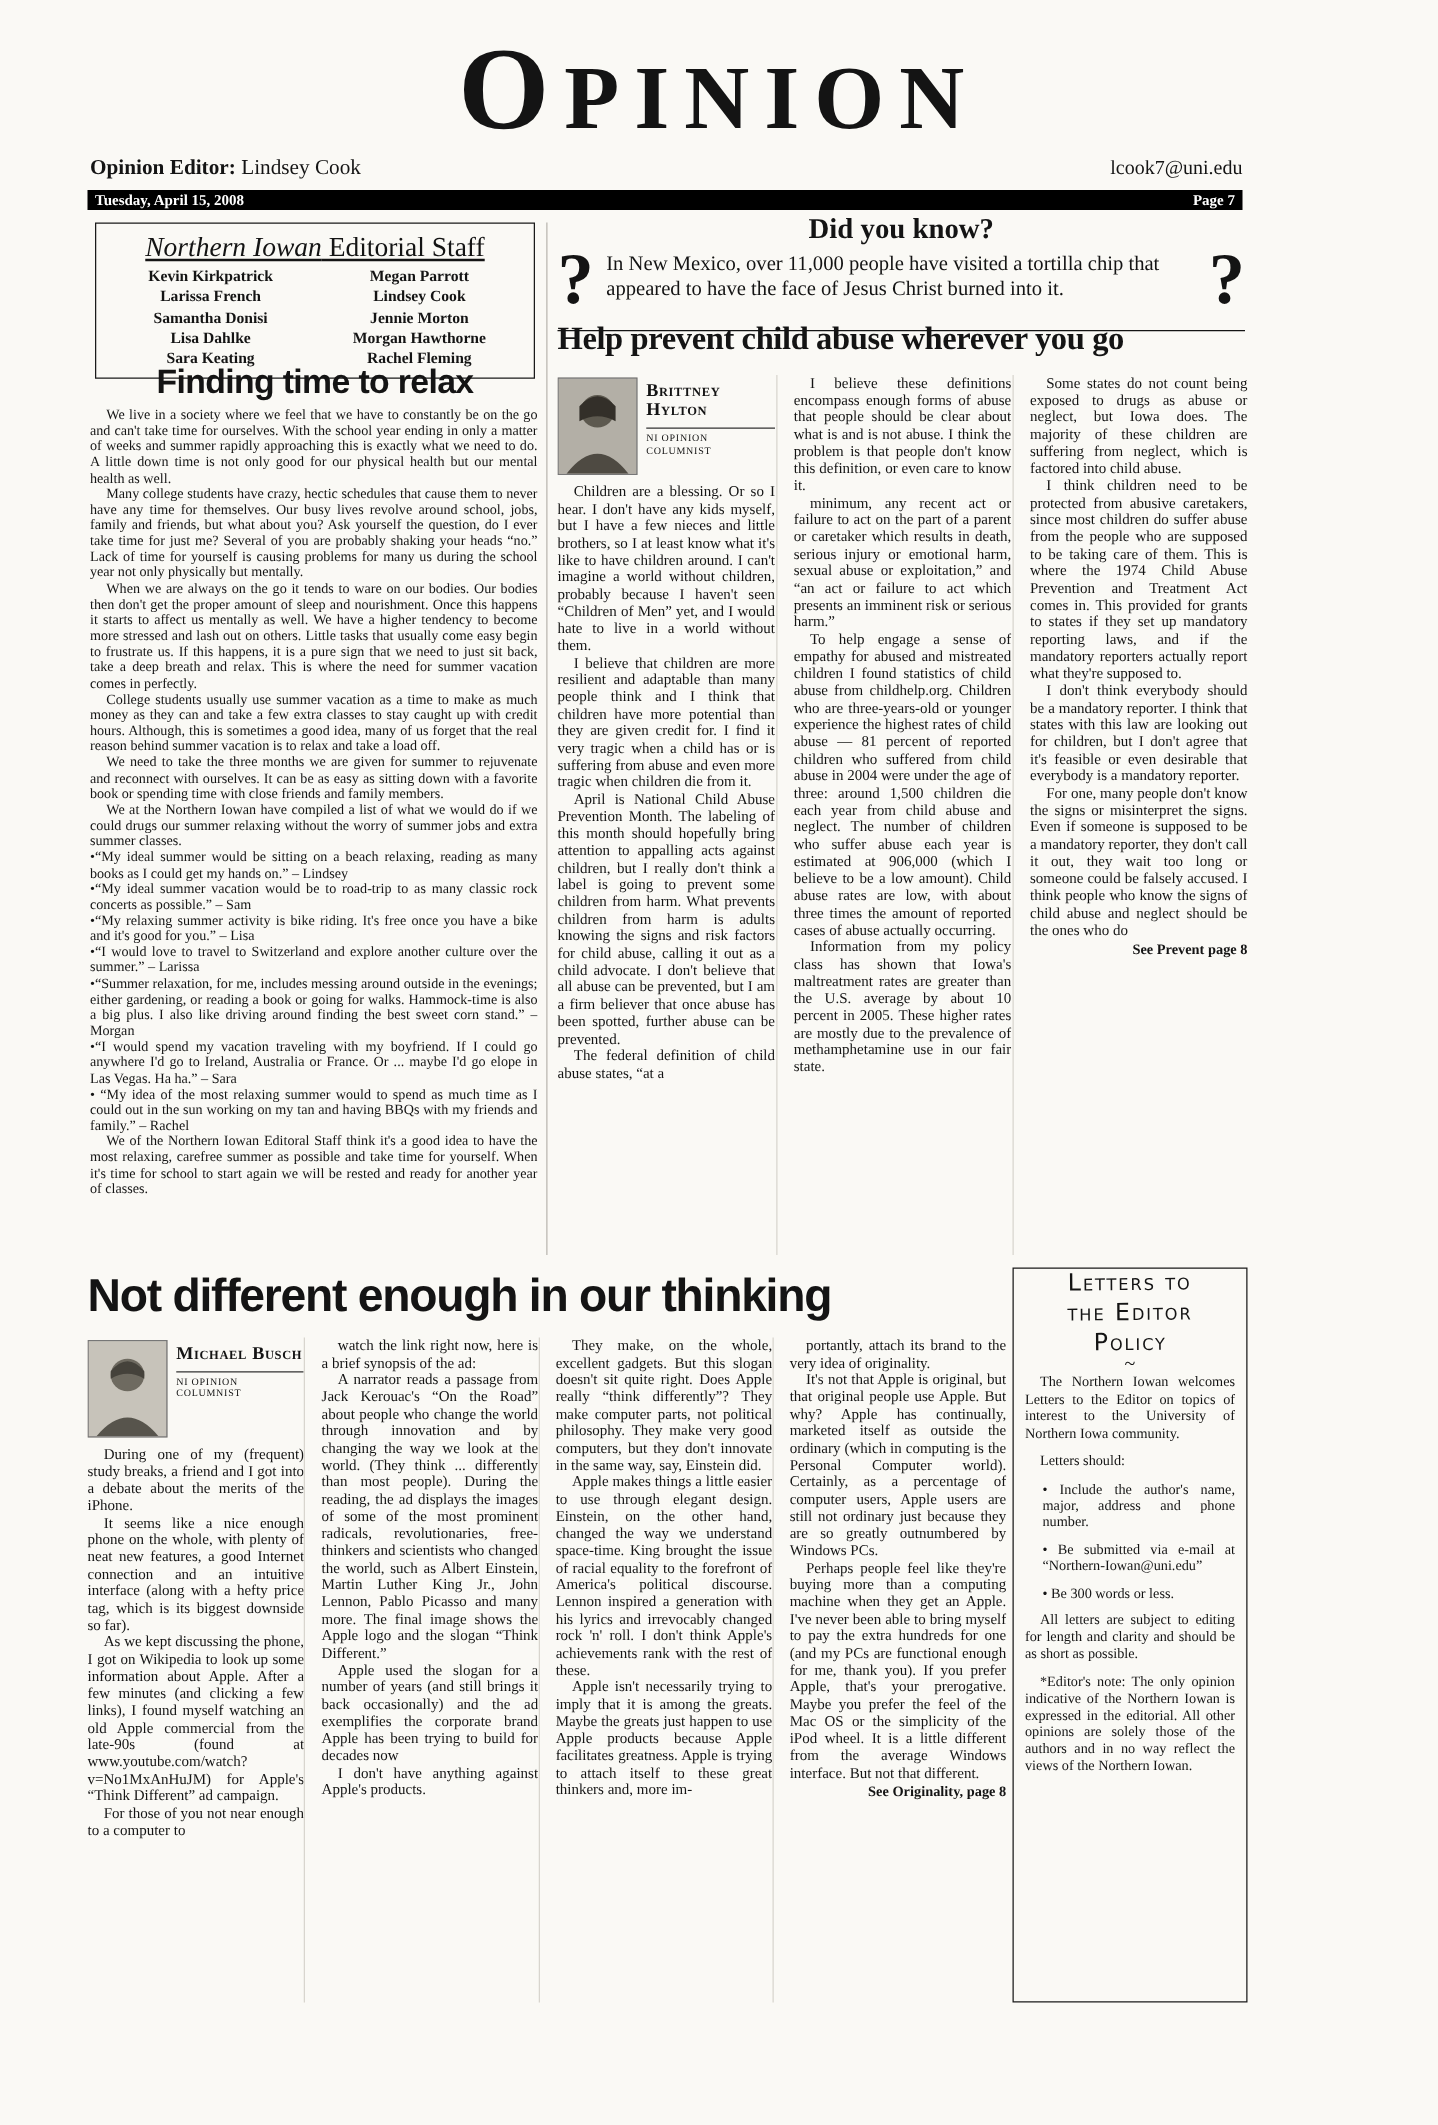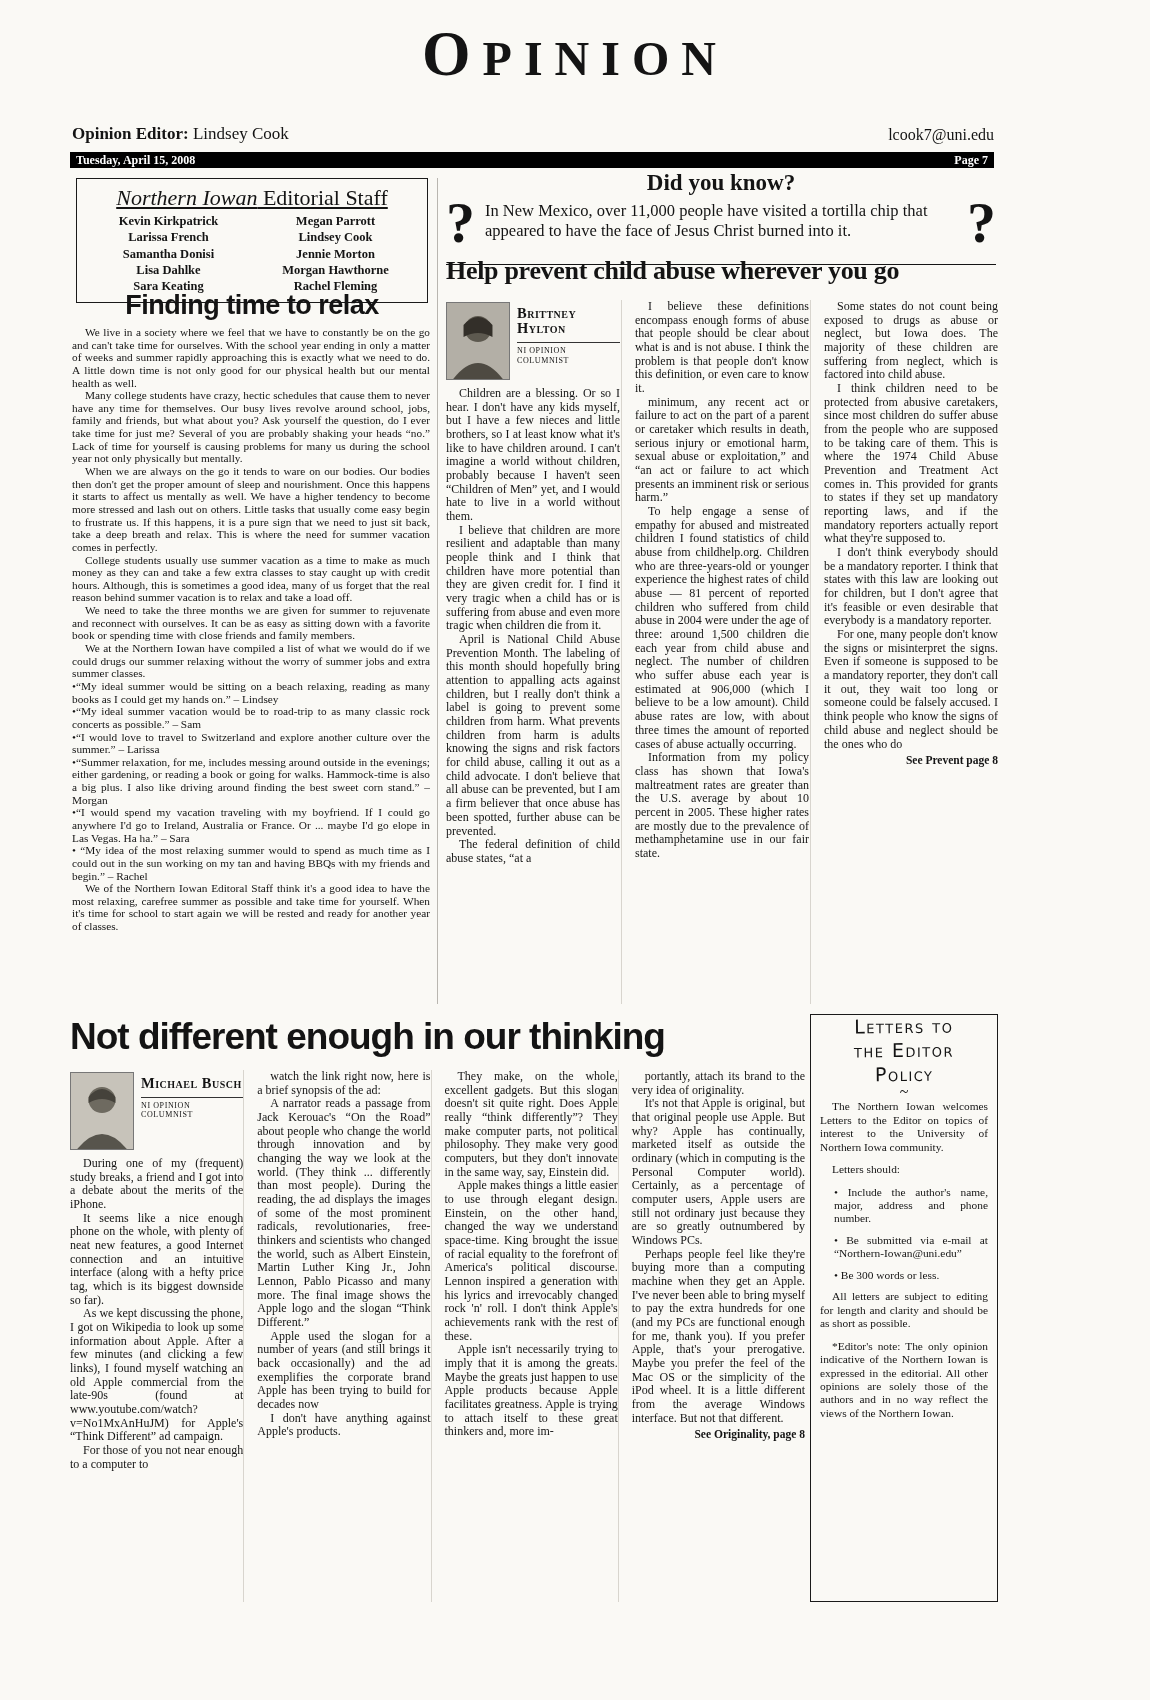--- a/index.html
+++ b/index.html
@@ -4,21 +4,21 @@
 <style>
   html,body { margin:0; padding:0; background:#d8d6d0; }
   .page {
     position:relative; width:1150px; height:1700px; margin:0 auto;
     background:#faf9f5; color:#141414; overflow:hidden;
     font-family:"Liberation Serif","DejaVu Serif",serif;
   }
   
   .masthead-title {
     position:absolute; top:18px; left:0; right:0; margin:0;
-    text-align:center; font-size:48px; font-weight:bold; letter-spacing:12px;
+    text-align:center; font-size:72px; font-weight:bold; letter-spacing:12px;
   }
   .masthead-title::first-letter { font-size:1.3em; }
   .editor-row {
     position:absolute; top:124px; left:72px; width:922px;
     display:flex; justify-content:space-between; align-items:flex-end;
     font-size:17px;
   }
   .editor-label { font-weight:bold; }
   .editor-email { font-size:16px; }
   .date-bar {
@@ -146,24 +146,25 @@
   <h2 class="finding-headline">Finding time to relax</h2>
   <div class="finding-body article-text">
       <p class="para">We live in a society where we feel that we have to constantly be on the go and can't take time for ourselves. With the school year ending in only a matter of weeks and summer rapidly approaching this is exactly what we need to do. A little down time is not only good for our physical health but our mental health as well.</p>
       <p class="para">Many college students have crazy, hectic schedules that cause them to never have any time for themselves. Our busy lives revolve around school, jobs, family and friends, but what about you? Ask yourself the question, do I ever take time for just me? Several of you are probably shaking your heads “no.” Lack of time for yourself is causing problems for many us during the school year not only physically but mentally.</p>
       <p class="para">When we are always on the go it tends to ware on our bodies. Our bodies then don't get the proper amount of sleep and nourishment. Once this happens it starts to affect us mentally as well. We have a higher tendency to become more stressed and lash out on others. Little tasks that usually come easy begin to frustrate us. If this happens, it is a pure sign that we need to just sit back, take a deep breath and relax. This is where the need for summer vacation comes in perfectly.</p>
       <p class="para">College students usually use summer vacation as a time to make as much money as they can and take a few extra classes to stay caught up with credit hours. Although, this is sometimes a good idea, many of us forget that the real reason behind summer vacation is to relax and take a load off.</p>
       <p class="para">We need to take the three months we are given for summer to rejuvenate and reconnect with ourselves. It can be as easy as sitting down with a favorite book or spending time with close friends and family members.</p>
       <p class="para">We at the Northern Iowan have compiled a list of what we would do if we could drugs our summer relaxing without the worry of summer jobs and extra summer classes.</p>
       <p class="para bullet">•“My ideal summer would be sitting on a beach relaxing, reading as many books as I could get my hands on.” – Lindsey</p>
       <p class="para bullet">•“My ideal summer vacation would be to road-trip to as many classic rock concerts as possible.” – Sam</p>
+      <p class="para bullet">•“My relaxing summer activity is bike riding. It's free once you have a bike and it's good for you.” – Lisa</p>
       <p class="para bullet">•“I would love to travel to Switzerland and explore another culture over the summer.” – Larissa</p>
       <p class="para bullet">•“Summer relaxation, for me, includes messing around outside in the evenings; either gardening, or reading a book or going for walks. Hammock-time is also a big plus. I also like driving around finding the best sweet corn stand.” – Morgan</p>
       <p class="para bullet">•“I would spend my vacation traveling with my boyfriend. If I could go anywhere I'd go to Ireland, Australia or France. Or ... maybe I'd go elope in Las Vegas. Ha ha.” – Sara</p>
-      <p class="para bullet">• “My idea of the most relaxing summer would to spend as much time as I could out in the sun working on my tan and having BBQs with my friends and begin.” – Rachel</p>
+      <p class="para bullet">• “My idea of the most relaxing summer would to spend as much time as I could out in the sun working on my tan and having BBQs with my friends and family.” – Rachel</p>
       <p class="para">We of the Northern Iowan Editoral Staff think it's a good idea to have the most relaxing, carefree summer as possible and take time for yourself. When it's time for school to start again we will be rested and ready for another year of classes.</p>
     </div>
 
   <div class="vrule"></div>
 
   <section class="dyk">
     <h2 class="dyk-title">Did you know?</h2>
     <div class="dyk-row">
       <span class="dyk-q">?</span>
       <p class="dyk-text">In New Mexico, over 11,000 people have visited a tortilla chip that appeared to have the face of Jesus Christ burned into it.</p>

